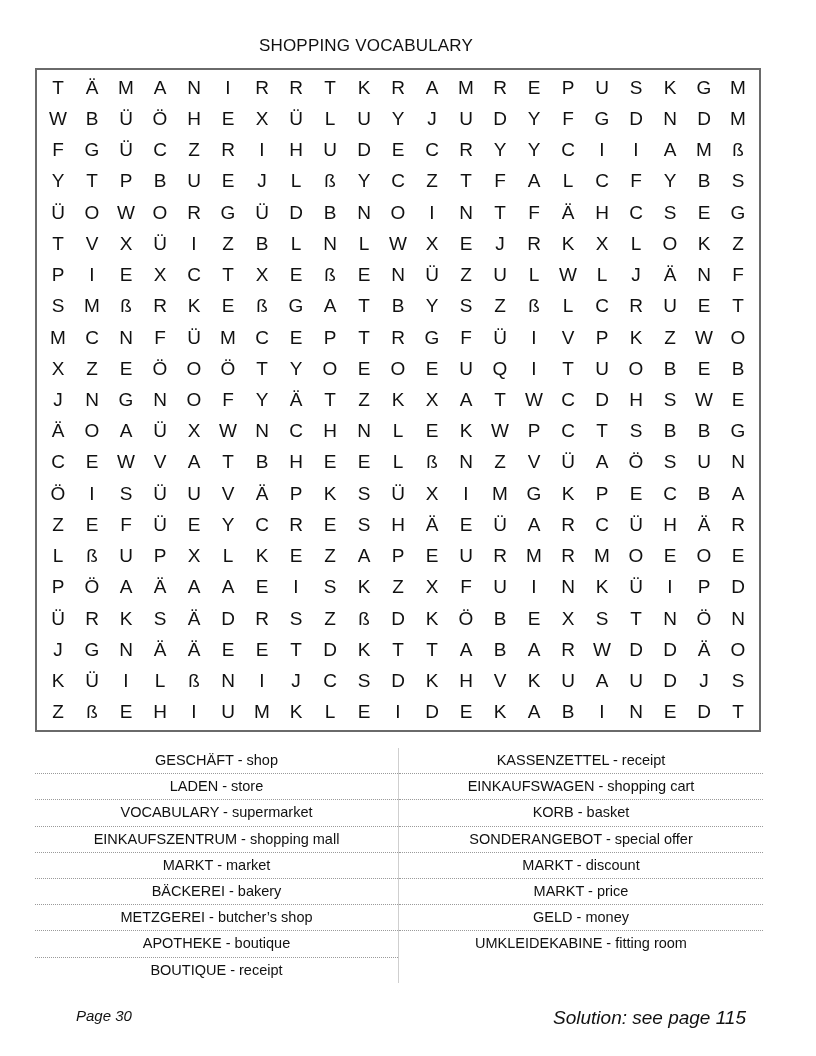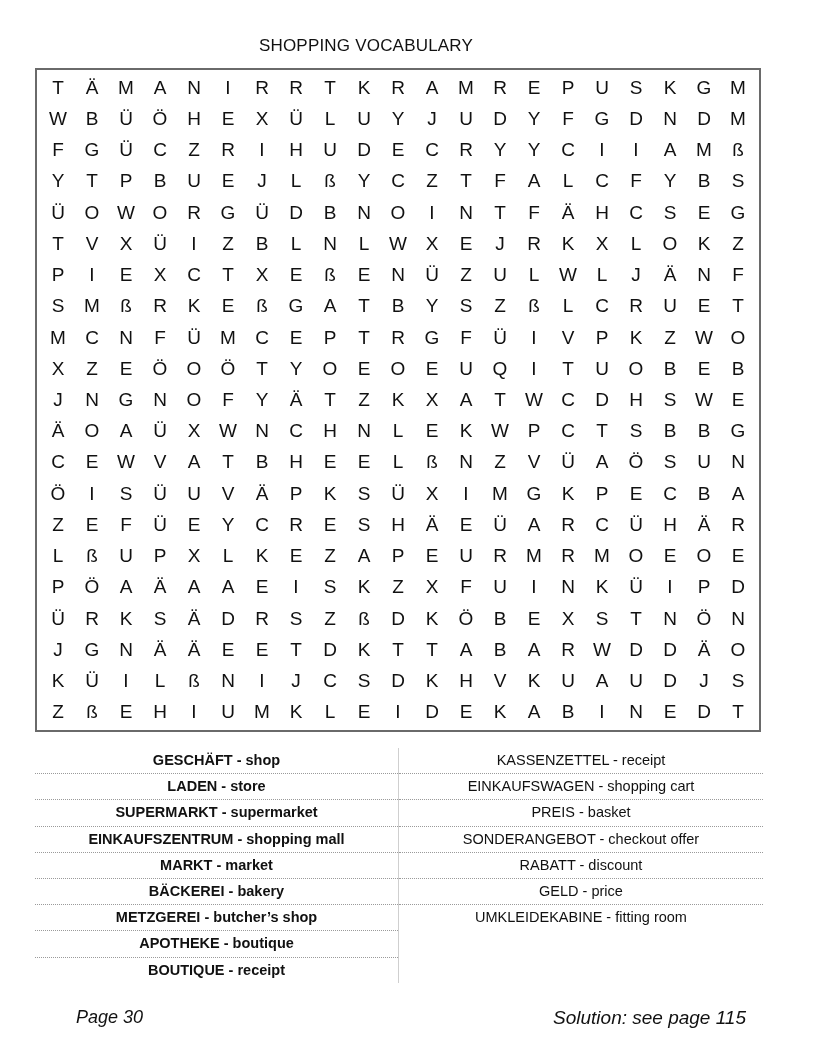--- a/index.html
+++ b/index.html
@@ -2,24 +2,24 @@
 <html><head>
 <meta charset="utf-8">
 <style>
   html, body { margin: 0; padding: 0; background: #ffffff; }
   body { width: 816px; height: 1056px; position: relative; font-family: "Liberation Sans", sans-serif; color: #111; }
   .title { position: absolute; top: 36px; left: 0; width: 732px; text-align: center; font-size: 17px; letter-spacing: 0.2px; }
   .grid { position: absolute; left: 35px; top: 68px; width: 726px; height: 664px; border: 2px solid #6a6a6a; box-sizing: border-box; display: grid; grid-template-columns: repeat(21, 1fr); grid-template-rows: repeat(21, 1fr); padding: 2px 4px; }
   .cell { display: flex; align-items: center; justify-content: center; font-size: 19px; }
   .words { position: absolute; left: 35px; top: 748px; width: 728px; display: grid; grid-template-columns: 1fr 1fr; }
   .col { display: flex; flex-direction: column; }
-  .col.left { border-right: 1px solid #cfcfcf; font-weight: bold; }
+  .col.left { border-right: 1px solid #cfcfcf; }
   .word { height: 25.2px; line-height: 25.2px; text-align: center; font-size: 14.5px; border-bottom: 1px dotted #9a9a9a; }
   .word:last-child { border-bottom: none; }
-  .footer-left { position: absolute; left: 76px; top: 1007px; font-size: 18px; font-style: italic; }
+  .footer-left { position: absolute; left: 76px; top: 1007px; font-size: 15px; font-style: italic; }
   .footer-right { position: absolute; right: 70px; top: 1007px; font-size: 19px; font-style: italic; }
 </style>
 </head>
 <body>
 
 <div class="title">SHOPPING VOCABULARY</div>
 
 <div class="grid" id="grid">
     <div class="cell">T</div>
     <div class="cell">Ä</div>
@@ -461,33 +461,34 @@
     <div class="cell">N</div>
     <div class="cell">E</div>
     <div class="cell">D</div>
     <div class="cell">T</div>
   </div>
 
 <div class="words">
   <div class="col left" id="col-left">
       <div class="word">GESCHÄFT - shop</div>
       <div class="word">LADEN - store</div>
-      <div class="word">SUPERMARKT - supermarket</div>
+      <div class="word">VOCABULARY - supermarket</div>
       <div class="word">EINKAUFSZENTRUM - shopping mall</div>
       <div class="word">MARKT - market</div>
       <div class="word">BÄCKEREI - bakery</div>
       <div class="word">METZGEREI - butcher’s shop</div>
       <div class="word">APOTHEKE - boutique</div>
       <div class="word">BOUTIQUE - receipt</div>
     </div>
   <div class="col right" id="col-right">
       <div class="word">KASSENZETTEL - receipt</div>
       <div class="word">EINKAUFSWAGEN - shopping cart</div>
-      <div class="word">PREIS - basket</div>
-      <div class="word">SONDERANGEBOT - checkout offer</div>
-      <div class="word">RABATT - discount</div>
-      <div class="word">GELD - price</div>
+      <div class="word">KORB - basket</div>
+      <div class="word">SONDERANGEBOT - special offer</div>
+      <div class="word">MARKT - discount</div>
+      <div class="word">MARKT - price</div>
+      <div class="word">GELD - money</div>
       <div class="word">UMKLEIDEKABINE - fitting room</div>
     </div>
 </div>
 
 <div class="footer-left">Page 30</div>
 <div class="footer-right">Solution: see page 115</div>
 
 </body></html>

